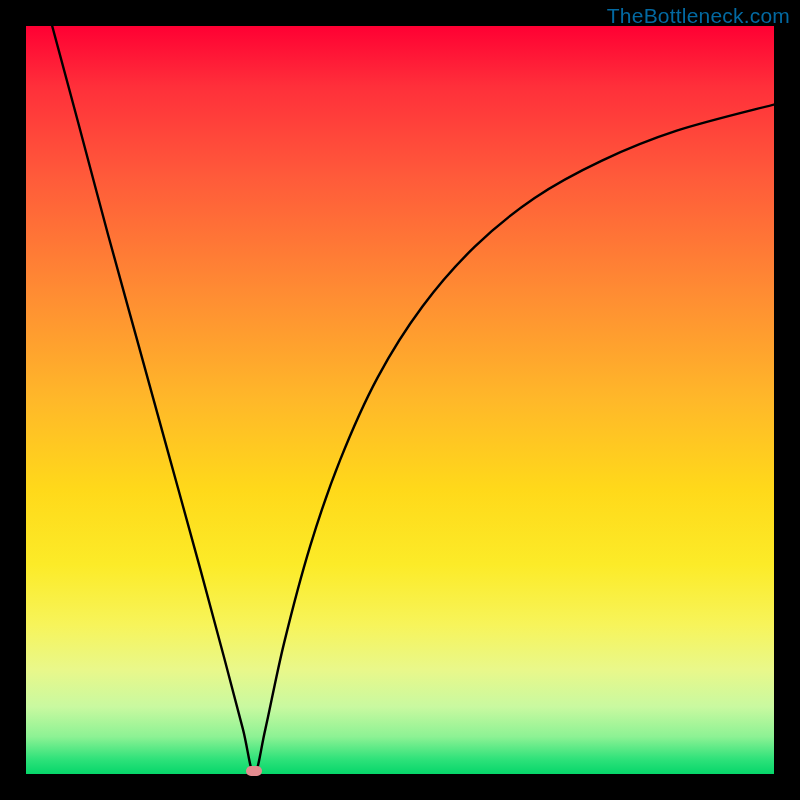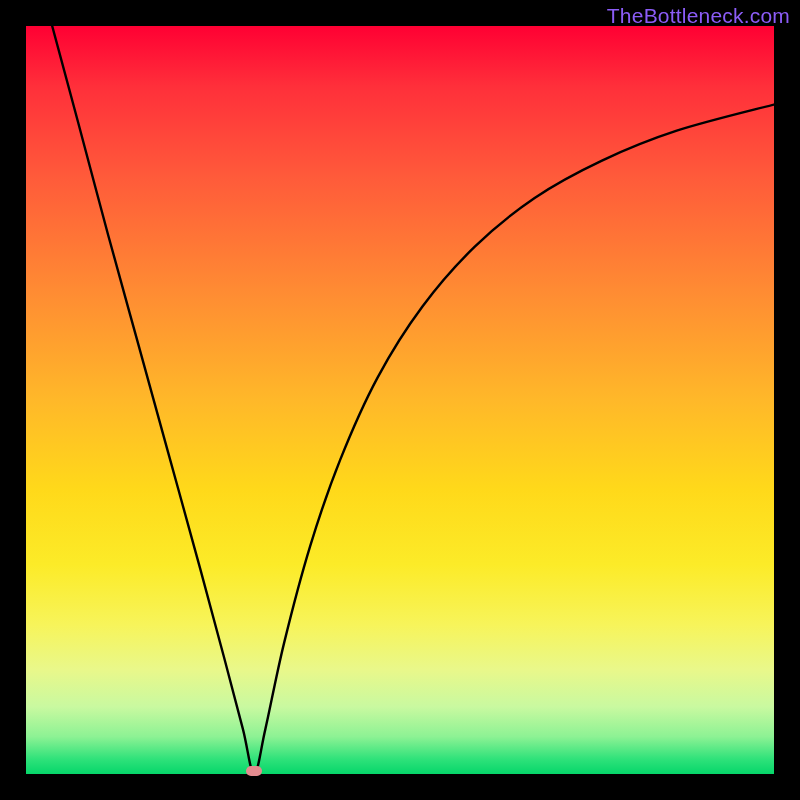--- a/index.html
+++ b/index.html
@@ -50,21 +50,21 @@
     width: 16px;
     height: 10px;
     border-radius: 5px;
     background: #e38b8f;
     transform: translate(-50%, -50%);
   }
   .watermark {
     position: absolute;
     top: 4px;
     right: 10px;
-    color: #8b5cf6;
+    color: #0369a1;
     font-size: 21px;
     font-weight: 500;
     letter-spacing: 0.2px;
     font-family: Arial, Helvetica, sans-serif;
   }
 </style>
 </head>
 <body>
 
 <div class="frame">

